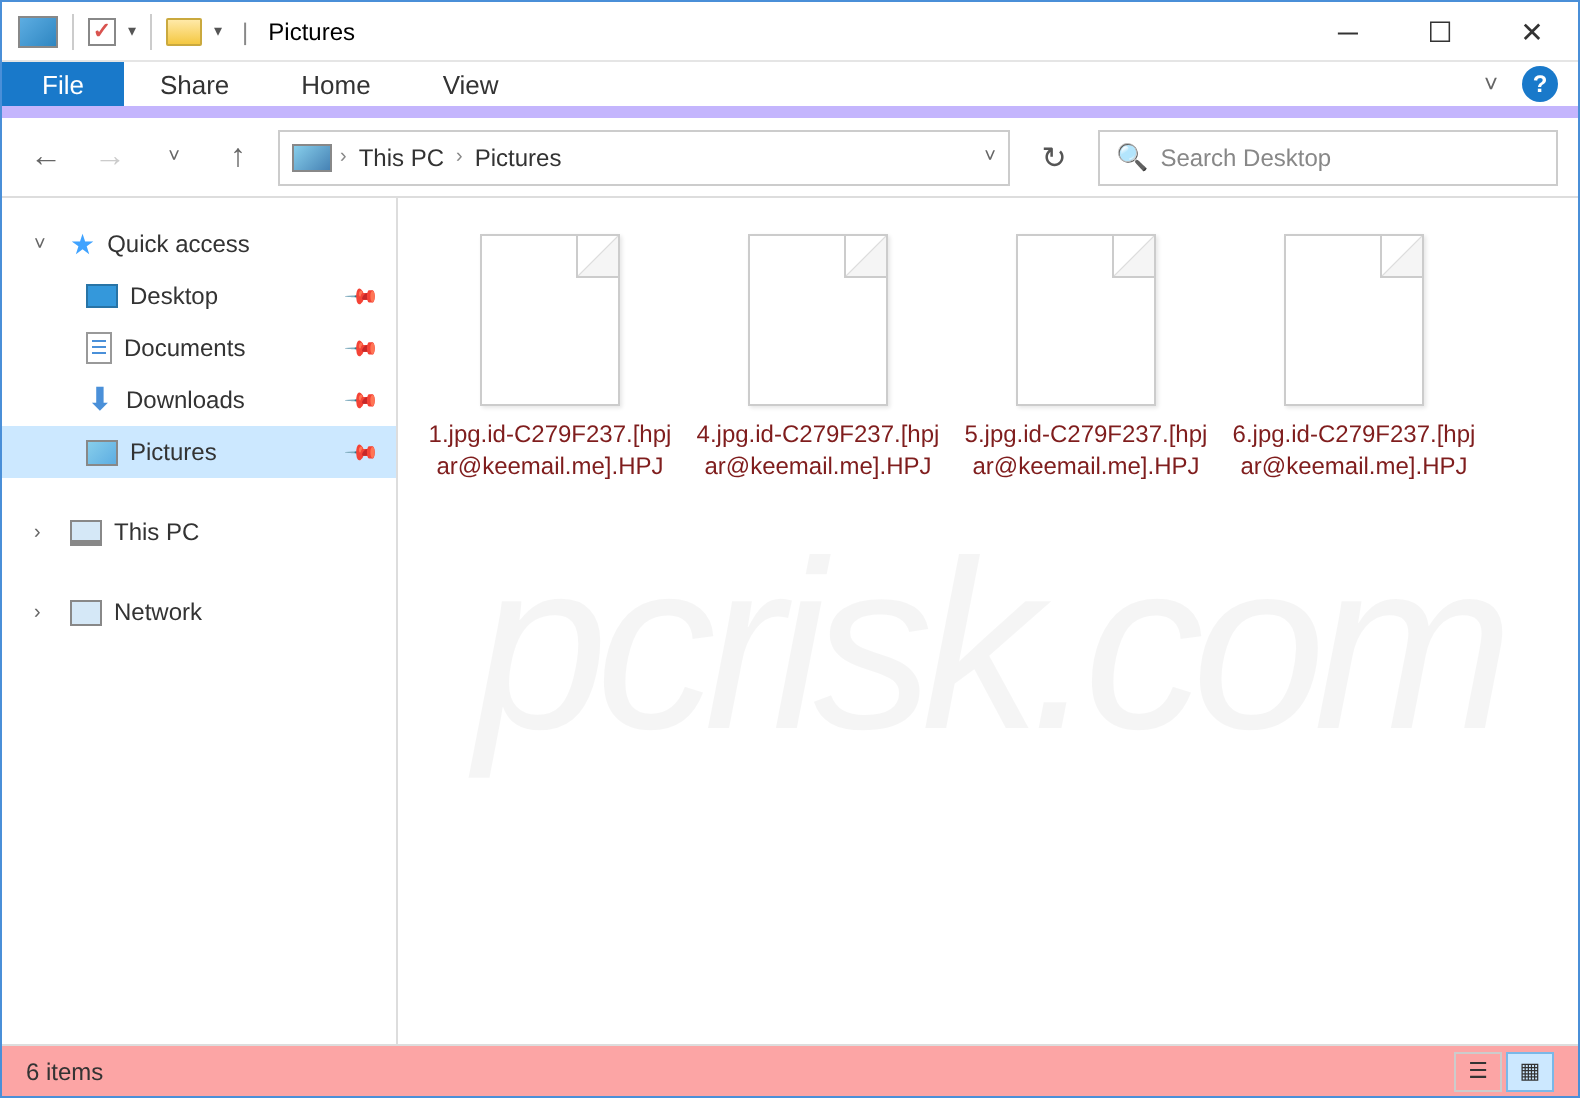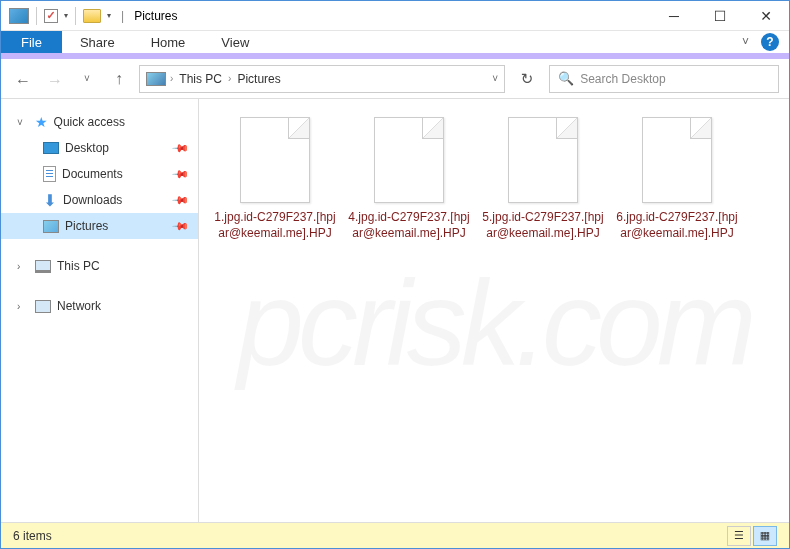--- a/index.html
+++ b/index.html
@@ -43,21 +43,21 @@
 .pic-icon{width:16px;height:13px;background:linear-gradient(135deg,#87ceeb,#5dade2);border:1px solid #888}
 .pc-icon{width:16px;height:13px;background:#d5e8f7;border:1px solid #888;border-bottom:3px solid #888}
 .net-icon{width:16px;height:13px;background:#d5e8f7;border:1px solid #888}
 .pin{margin-left:auto;margin-right:10px;color:#888;font-size:11px;transform:rotate(45deg)}
 .spacer{height:14px}
 .content{flex:1;padding:18px 12px;display:flex;flex-wrap:wrap;align-content:flex-start;gap:8px 6px;position:relative}
 .file-item{width:128px;display:flex;flex-direction:column;align-items:center;text-align:center}
 .file-icon{width:70px;height:86px;background:#fff;border:1px solid #ccc;position:relative;margin-bottom:6px;box-shadow:1px 1px 2px rgba(0,0,0,0.1)}
 .file-icon::before{content:"";position:absolute;top:0;right:0;width:20px;height:20px;background:linear-gradient(135deg,transparent 48%,#ddd 50%,#f5f5f5 52%);border-left:1px solid #ccc;border-bottom:1px solid #ccc}
 .file-name{font-size:12px;color:#7f1d1d;line-height:1.35;word-break:break-all;padding:0 2px}
-.statusbar{position:absolute;bottom:0;left:0;right:0;height:26px;border-top:1px solid #ddd;display:flex;align-items:center;padding:0 12px;background:#fef9c3;font-size:12px;color:#333}
+.statusbar{position:absolute;bottom:0;left:0;right:0;height:26px;border-top:1px solid #ddd;display:flex;align-items:center;padding:0 12px;background:#fca5a5;font-size:12px;color:#333}
 .status-right{margin-left:auto;display:flex;gap:2px}
 .view-btn{width:24px;height:20px;border:1px solid #ccc;display:flex;align-items:center;justify-content:center;font-size:11px}
 .view-btn.active{background:#cce8ff;border-color:#7ab8e8}
 .watermark{position:absolute;top:50%;left:50%;transform:translate(-50%,-50%);font-size:120px;font-weight:300;color:rgba(0,0,0,0.04);pointer-events:none;white-space:nowrap;letter-spacing:-6px;font-style:italic}
 </style>
 </head>
 <body>
 
 <div class="titlebar">
  <div class="titlebar-left">

